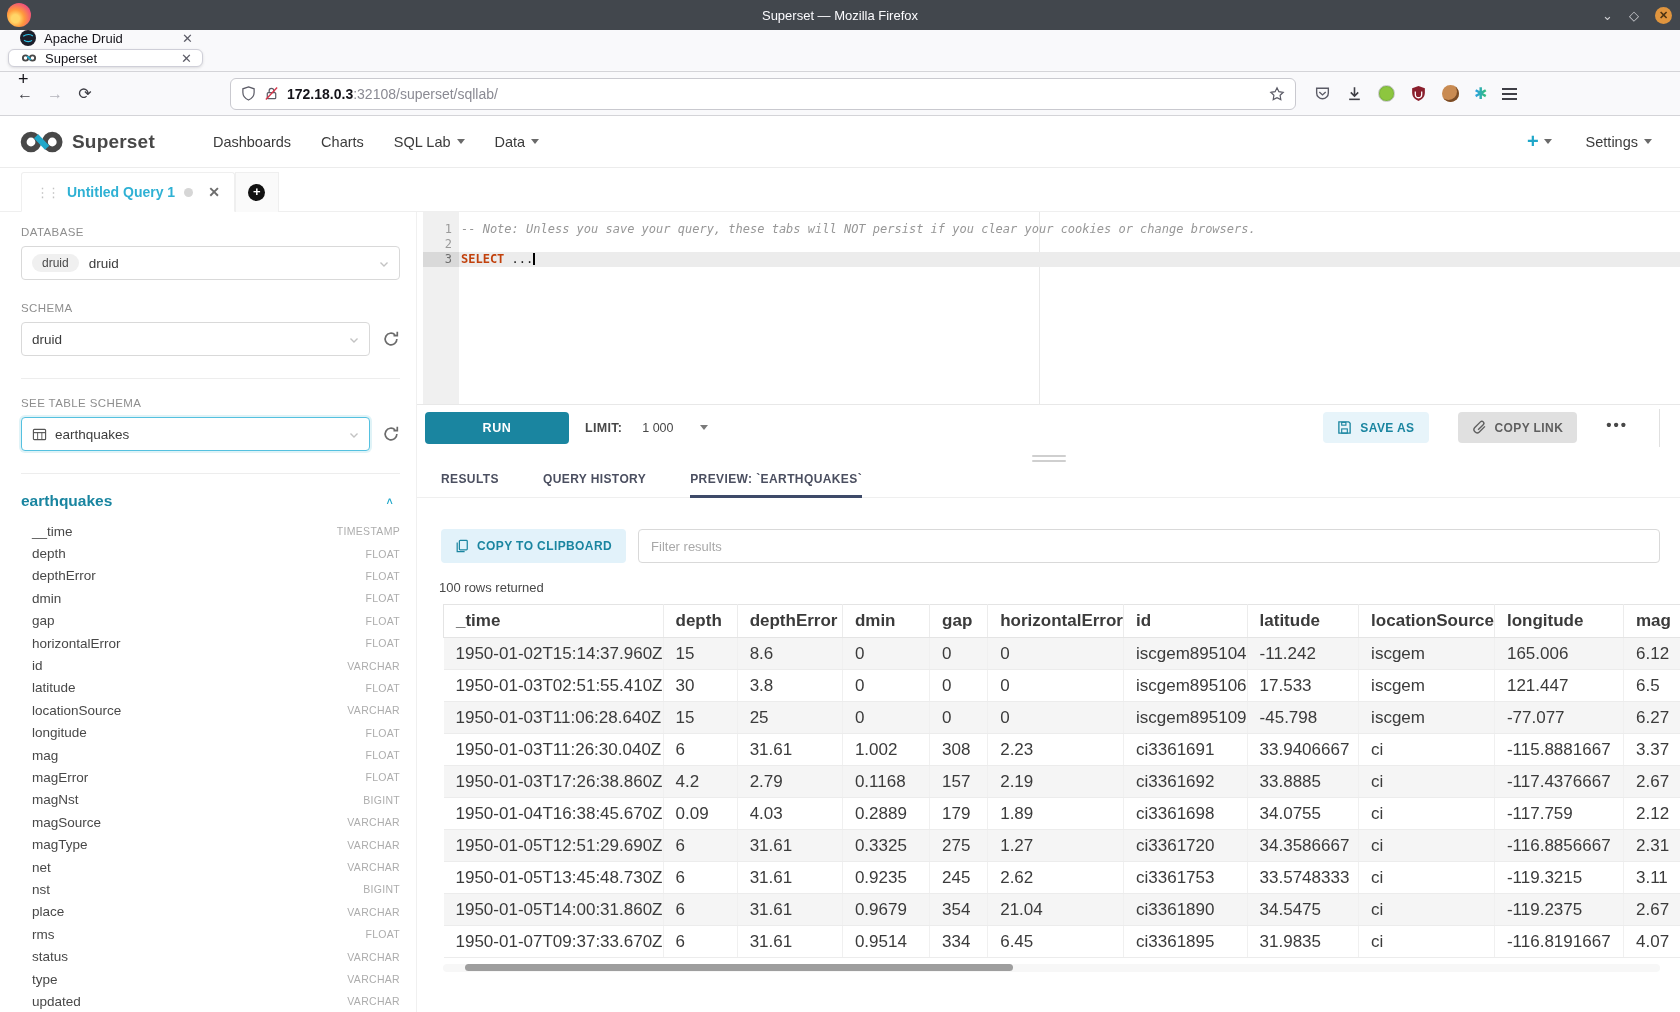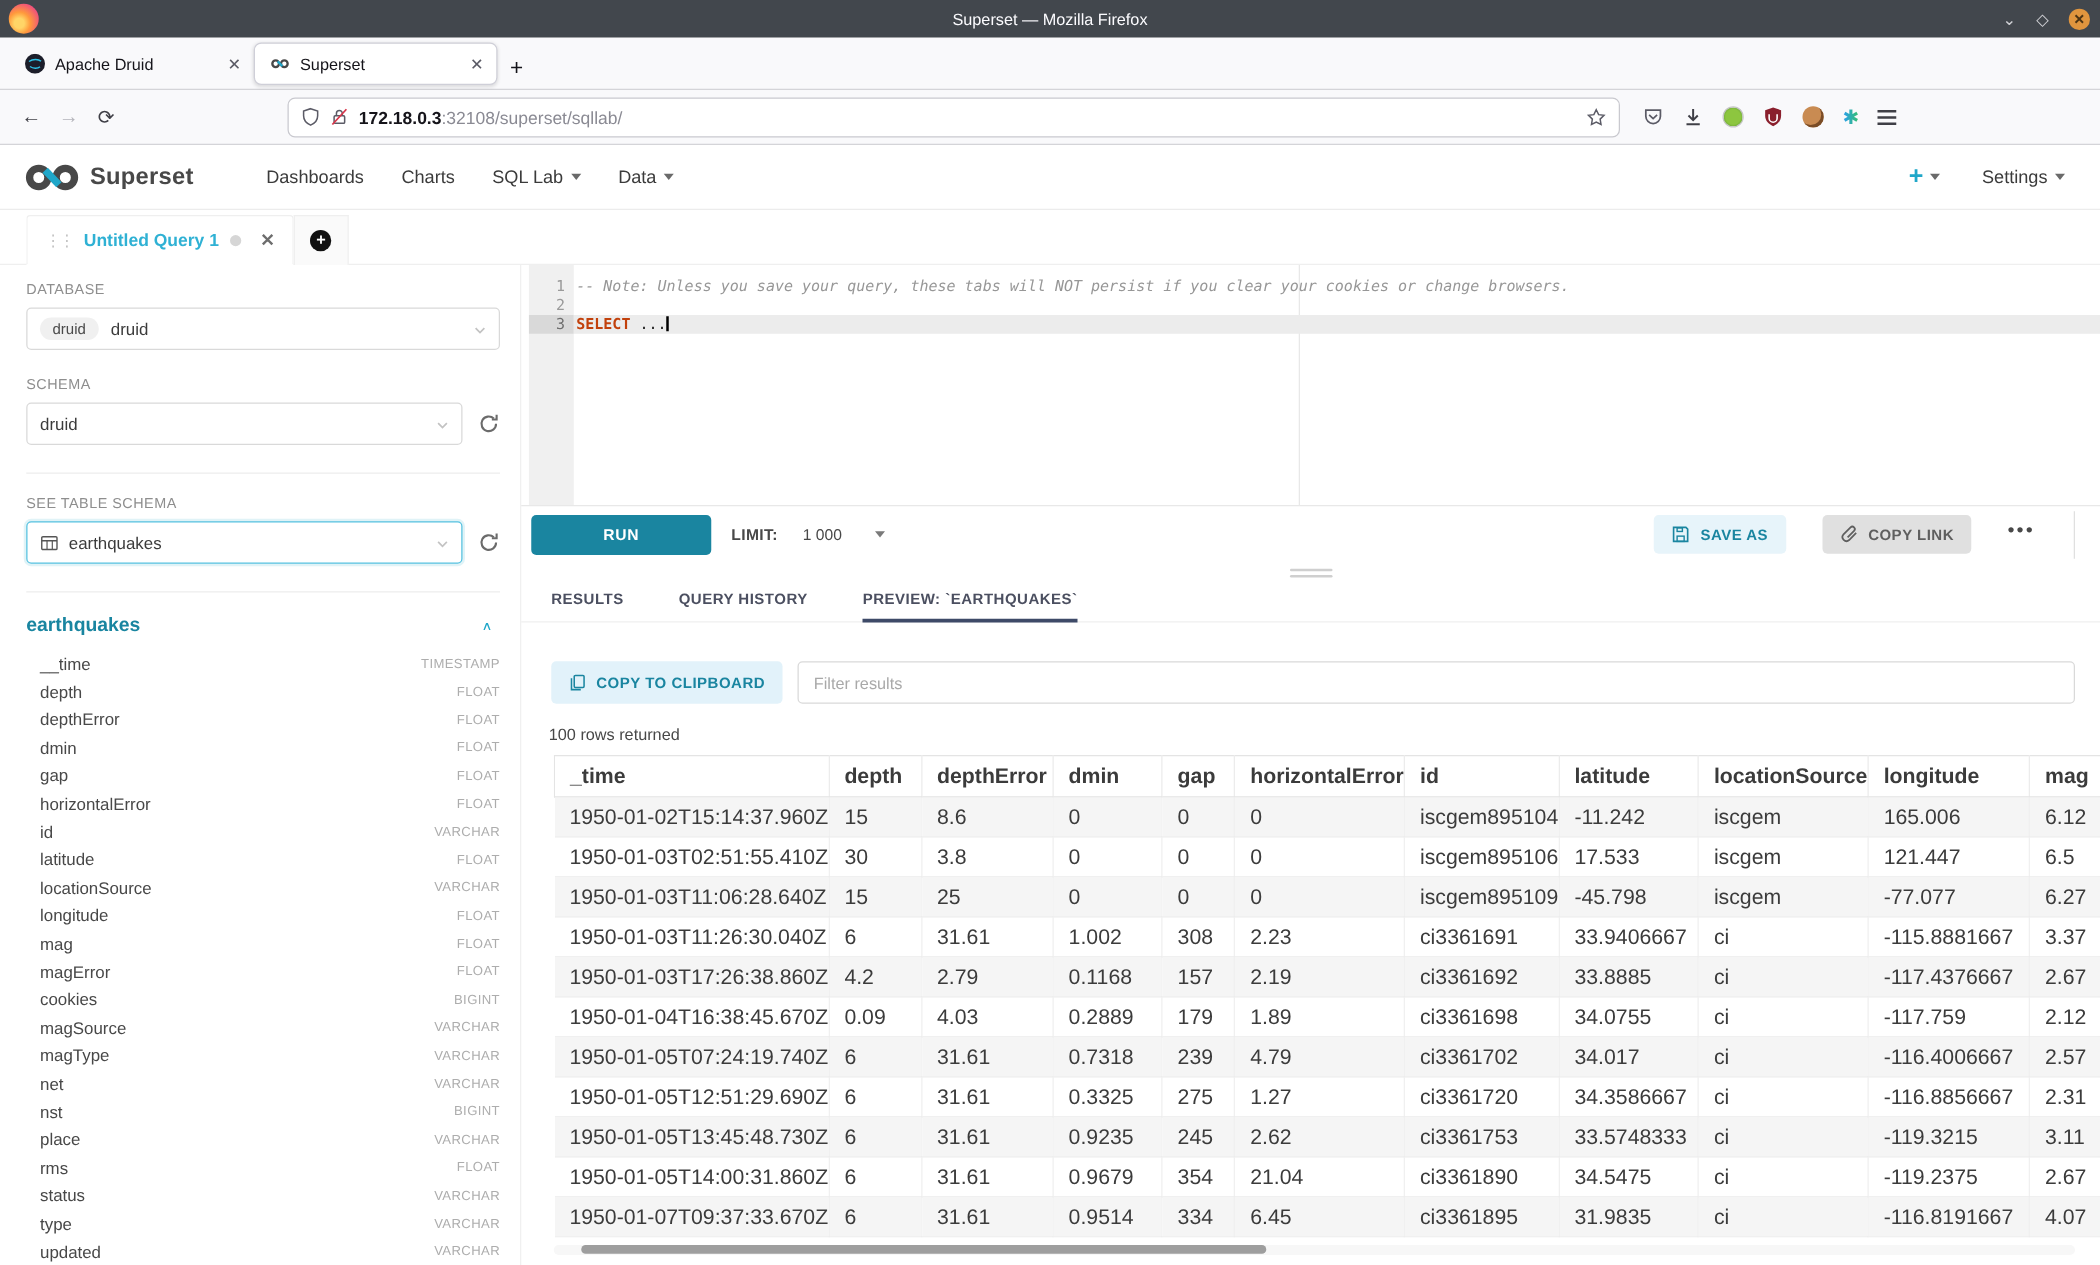--- a/index.html
+++ b/index.html
@@ -11,21 +11,21 @@
   .titlebar { height:30px; background:#42474d; display:flex; align-items:center; position:relative; }
   .ff-logo { position:absolute; left:7px; top:3px; width:24px; height:24px; border-radius:50%;
     background:radial-gradient(circle at 35% 65%, #ffd567 0 18%, #ff9a3c 40%, #f0527a 75%, #8a2ea5 100%); }
   .win-title { flex:1; text-align:center; color:#fbfbfe; font-size:13px; }
   .win-ctrls { position:absolute; right:8px; top:0; height:30px; display:flex; align-items:center; gap:16px; }
   .win-glyph { color:#cfd0d4; font-size:13px; line-height:1; }
   .win-close { width:17px; height:17px; border-radius:50%; background:#e0953e; color:#4d3413;
     font-size:11px; display:flex; align-items:center; justify-content:center; font-weight:bold; }
 
   
-  .tabstrip { height:42px; background:#f9f9fb; display:flex; align-items:flex-end; padding:0 0 0 8px; border-bottom:1px solid #d4d4d8; }
+  .tabstrip { height:42px; background:#f9f9fb; display:flex; align-items:flex-start; padding:0 0 0 8px; border-bottom:1px solid #d4d4d8;flex-direction:column; }
   .btab { height:34px; margin-bottom:3px; display:flex; align-items:center; gap:8px; padding:0 10px 0 12px;
     border-radius:6px; font-size:13px; color:#15141a; min-width:195px; }
   .btab.active { background:#fff; border:1px solid #cfcfd8; box-shadow:0 1px 3px rgba(0,0,0,.12); }
   .btab .bt-close { margin-left:auto; color:#5b5b66; font-size:13px; }
   .newtab-btn { margin:0 0 8px 10px; color:#15141a; font-size:18px; line-height:1; }
   .tab-ic { width:16px; height:16px; flex:0 0 16px; }
 
   
   .urlbar { height:44px; background:#f9f9fb; border-bottom:1px solid #d4d4d8; display:flex; align-items:center; padding:0 10px; }
   .nav-btn { width:30px; height:30px; display:flex; align-items:center; justify-content:center; font-size:16px; color:#3f3f46; }
@@ -371,21 +371,21 @@
           </div>
           <div class="col-row">
             <span class="col-name">mag</span>
             <span class="col-type">FLOAT</span>
           </div>
           <div class="col-row">
             <span class="col-name">magError</span>
             <span class="col-type">FLOAT</span>
           </div>
           <div class="col-row">
-            <span class="col-name">cookies</span>
+            <span class="col-name">magNst</span>
             <span class="col-type">BIGINT</span>
           </div>
           <div class="col-row">
             <span class="col-name">magSource</span>
             <span class="col-type">VARCHAR</span>
           </div>
           <div class="col-row">
             <span class="col-name">magType</span>
             <span class="col-type">VARCHAR</span>
           </div>
@@ -584,33 +584,20 @@
                   <td>0.2889</td>
                   <td>179</td>
                   <td>1.89</td>
                   <td>ci3361698</td>
                   <td>34.0755</td>
                   <td>ci</td>
                   <td>-117.759</td>
                   <td>2.12</td>
                 </tr>
                 <tr>
-                  <td>1950-01-05T07:24:19.740Z</td>
-                  <td>6</td>
-                  <td>31.61</td>
-                  <td>0.7318</td>
-                  <td>239</td>
-                  <td>4.79</td>
-                  <td>ci3361702</td>
-                  <td>34.017</td>
-                  <td>ci</td>
-                  <td>-116.4006667</td>
-                  <td>2.57</td>
-                </tr>
-                <tr>
                   <td>1950-01-05T12:51:29.690Z</td>
                   <td>6</td>
                   <td>31.61</td>
                   <td>0.3325</td>
                   <td>275</td>
                   <td>1.27</td>
                   <td>ci3361720</td>
                   <td>34.3586667</td>
                   <td>ci</td>
                   <td>-116.8856667</td>

